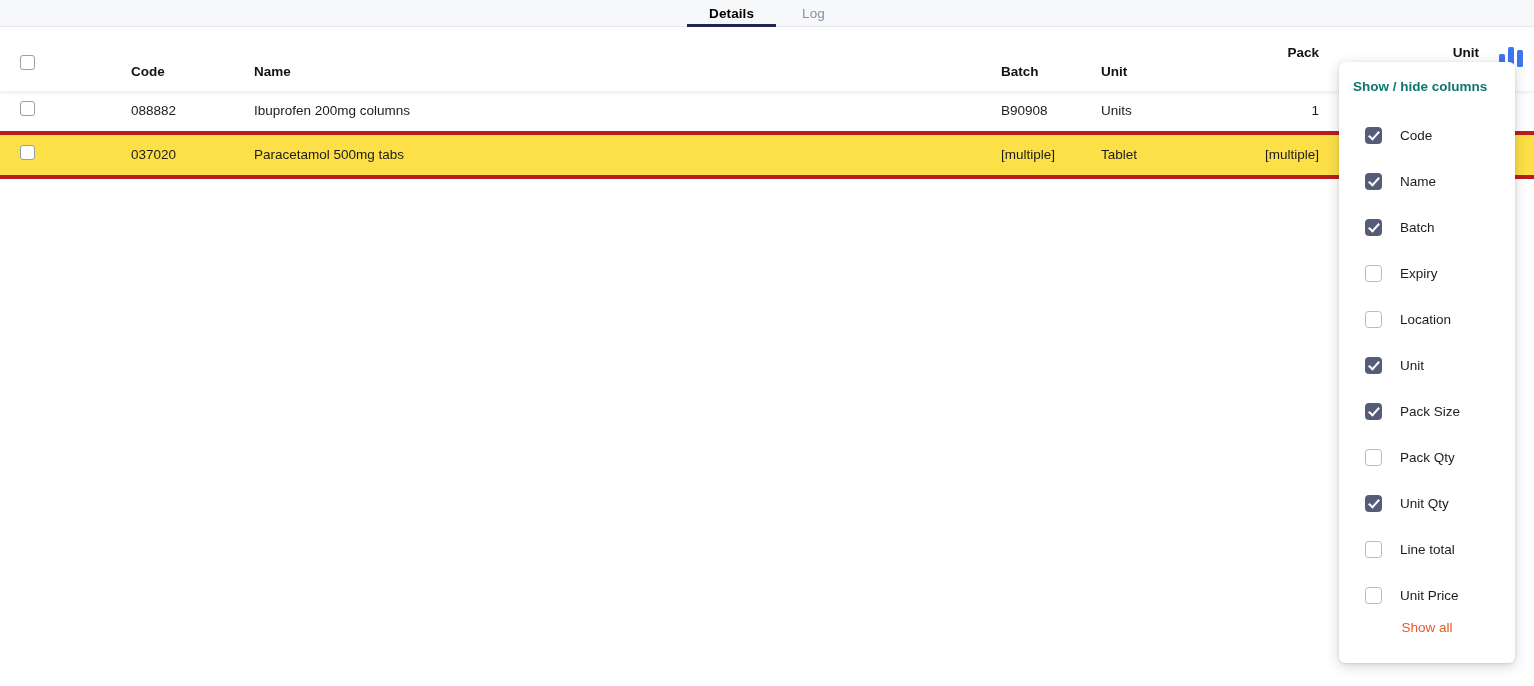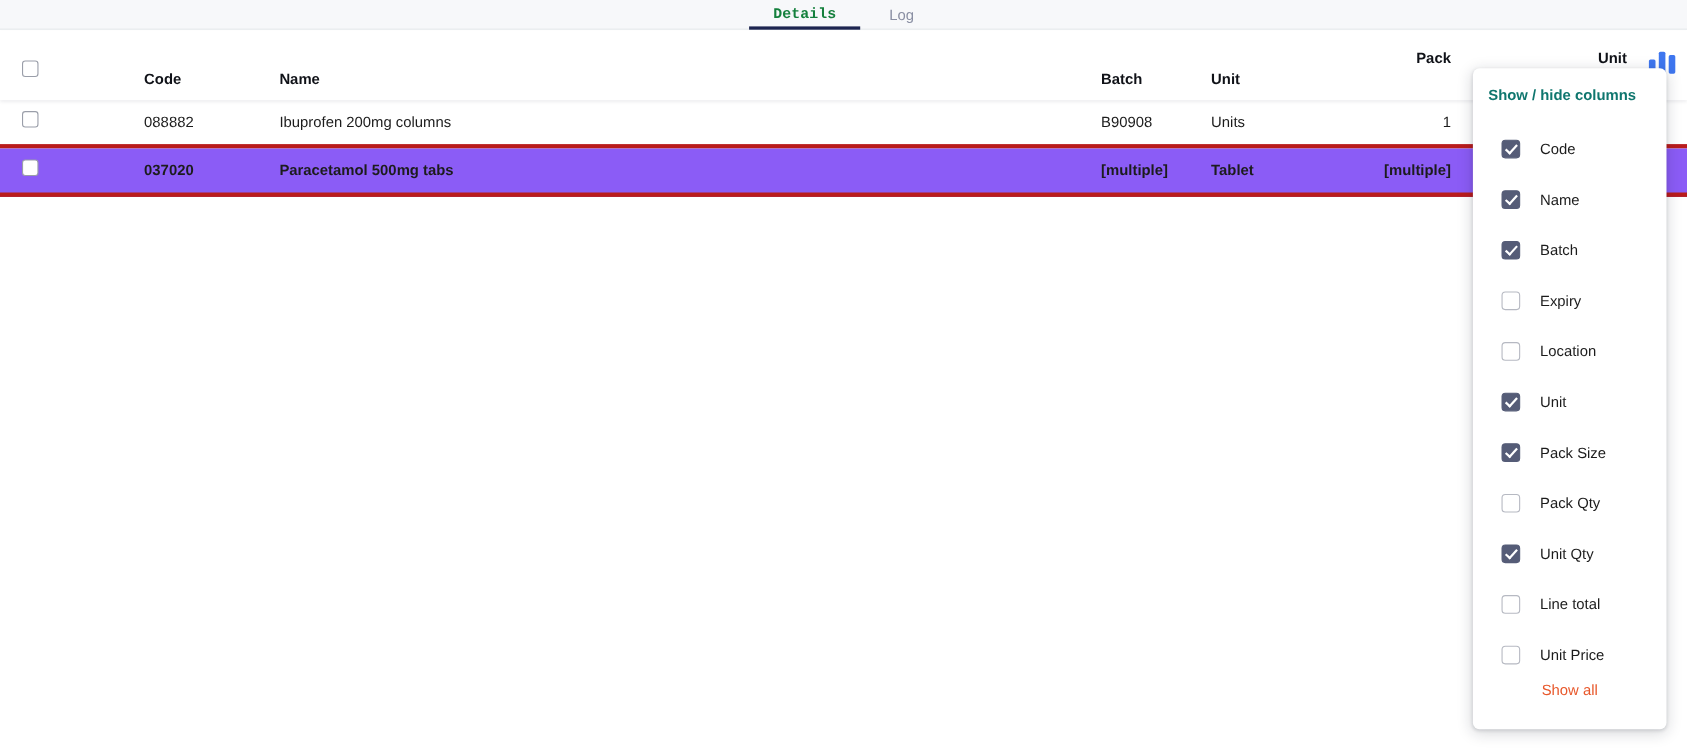--- a/index.html
+++ b/index.html
@@ -43,22 +43,21 @@
     display: flex;
     align-items: center;
     justify-content: center;
     font-size: 13.5px;
     font-weight: 600;
     letter-spacing: .1px;
     cursor: pointer;
     box-sizing: border-box;
   }
   .tab.active {
-    color: #15803d;
-    font-family: Liberation Mono, monospace;
+    color: #000000;
   }
   .tab.active::after {
     content: "";
     position: absolute;
     left: 2px; right: 2px;
     bottom: 0;
     height: 3px;
     background: #1d2550;
   }
   .tab.inactive {
@@ -80,22 +79,21 @@
     box-shadow: 0 2px 3px rgba(16,20,40,.07);
     z-index: 2;
   }
   .row {
     position: relative;
     height: 40px;
     border-bottom: 4px solid #b91c1c;
     background: #ffffff;
   }
   .row.alt {
-    background: #8b5cf6;
-    font-weight: bold;
+    background: #fde047;
   }
 
   .cell {
     position: absolute;
     font-size: 13.5px;
     color: #1c1c1c;
     white-space: nowrap;
   }
   .thead .cell {
     font-weight: bold;

